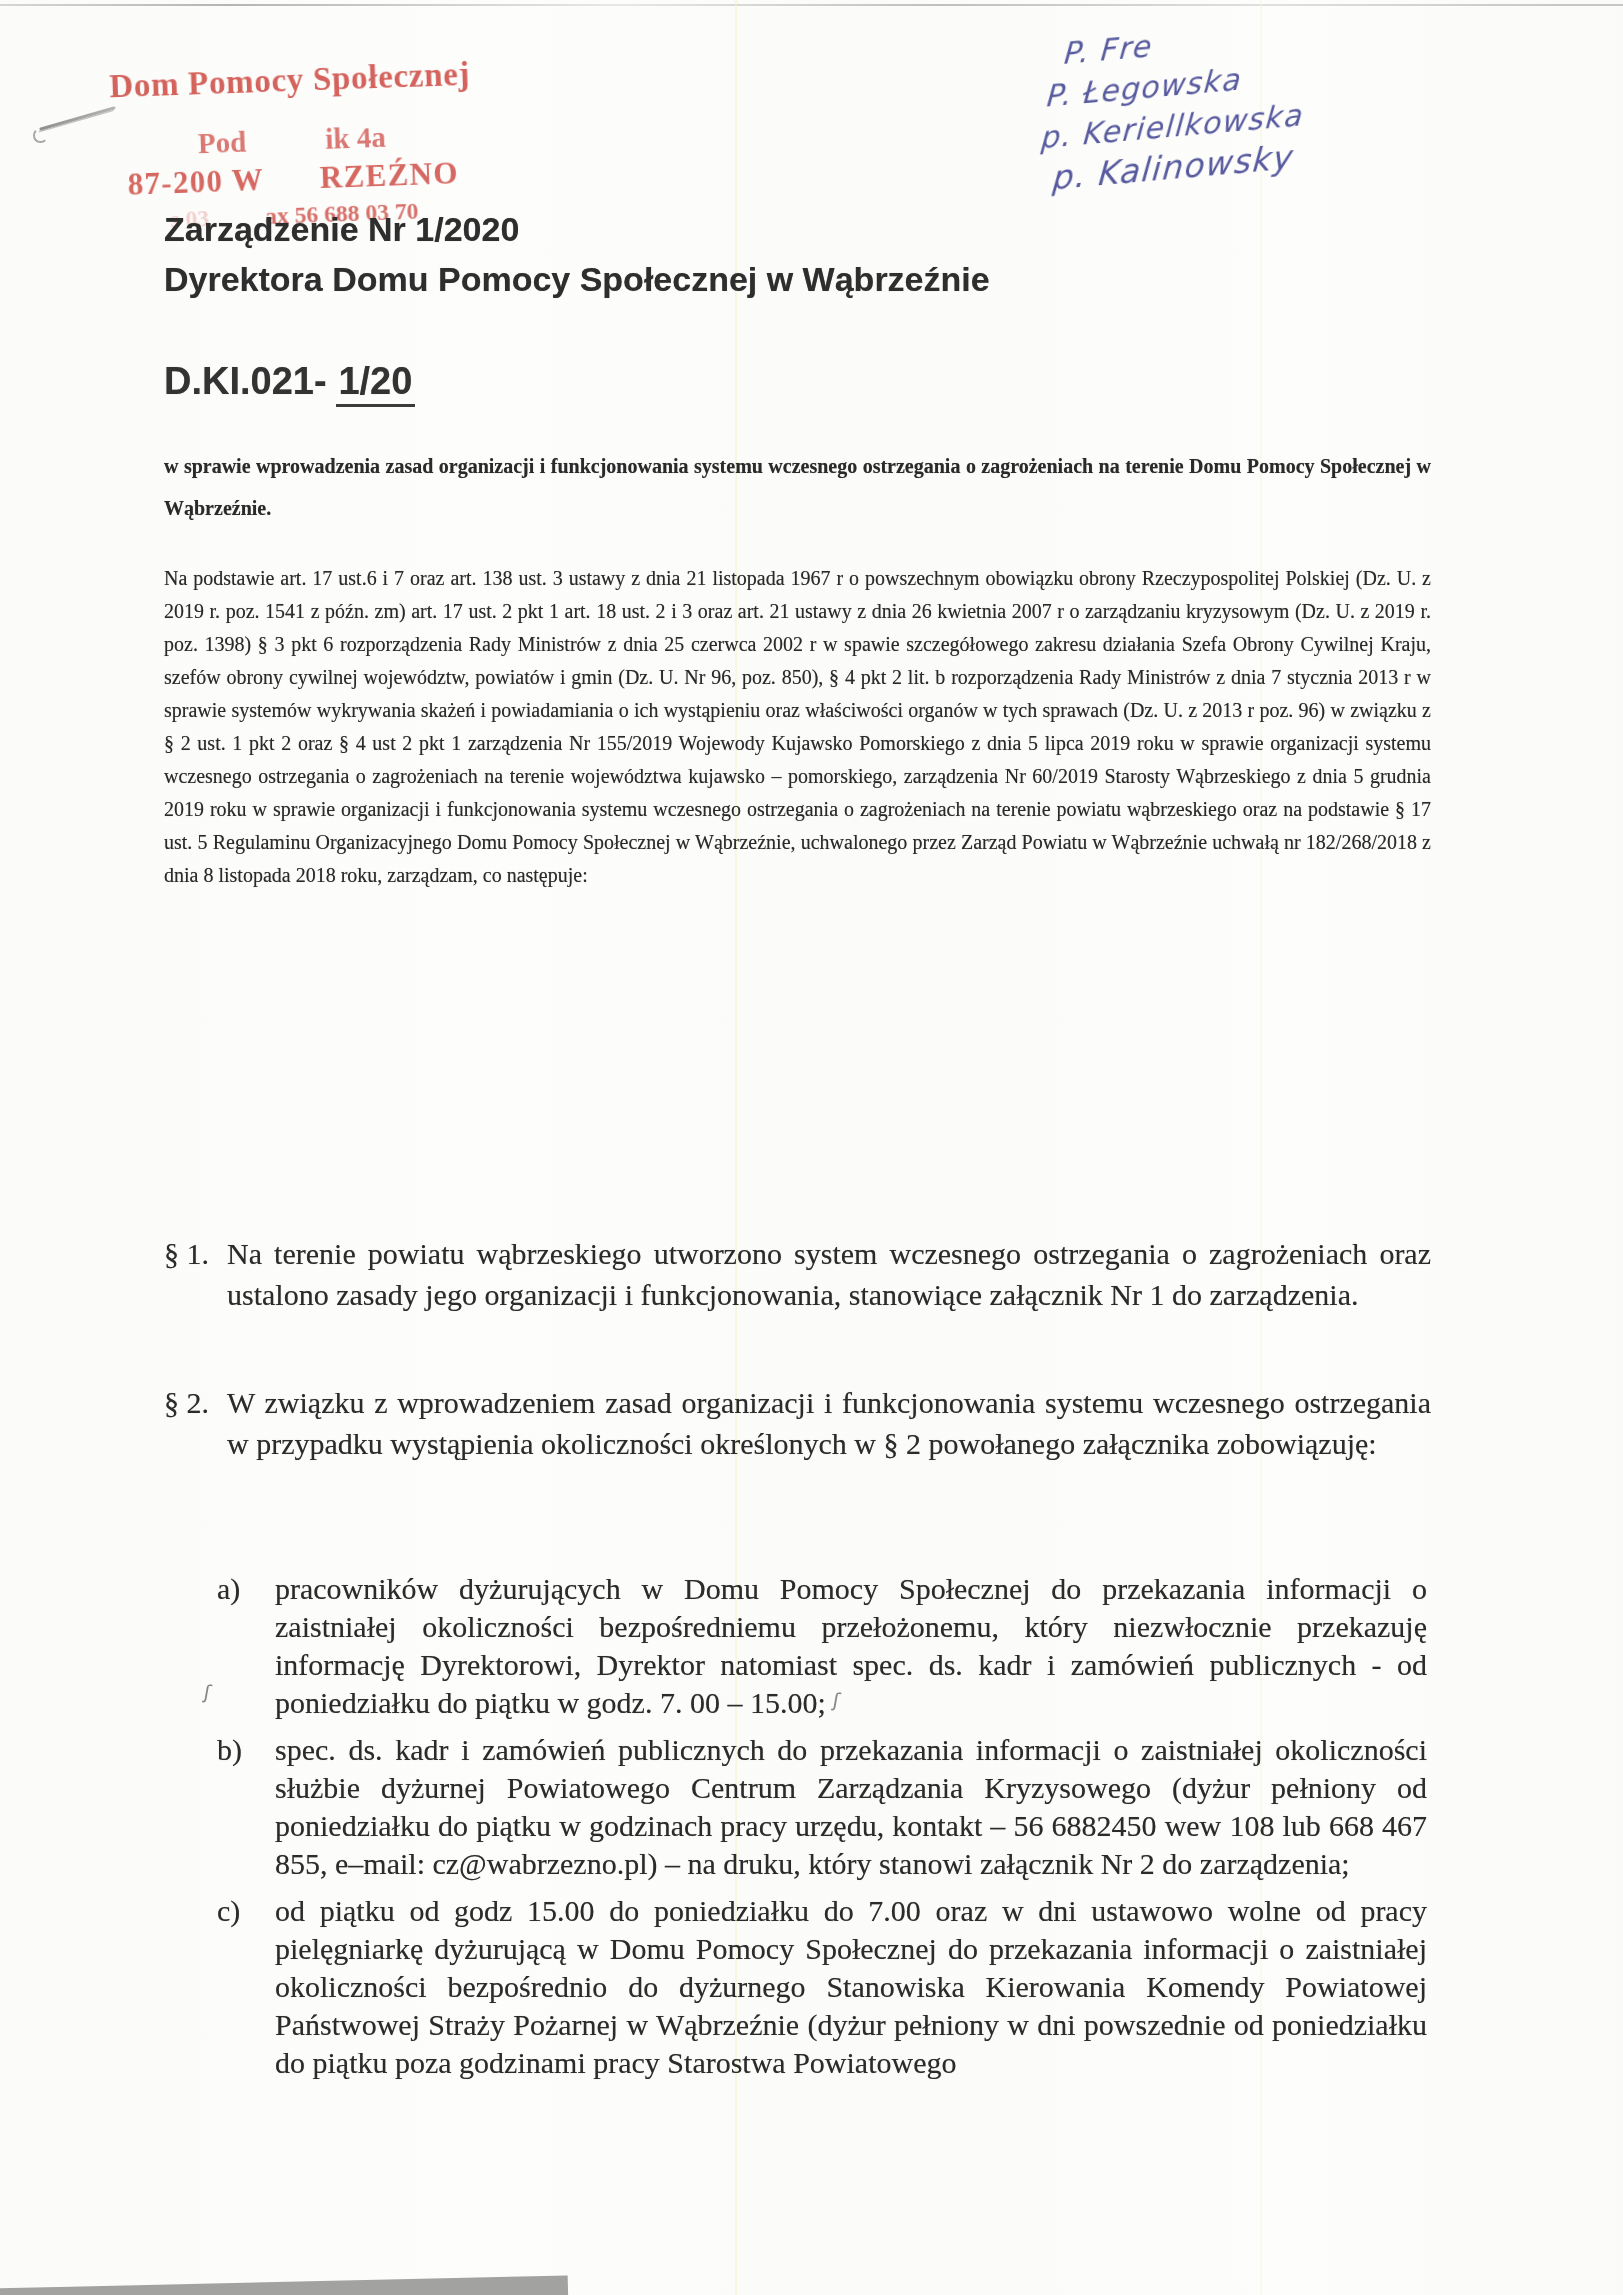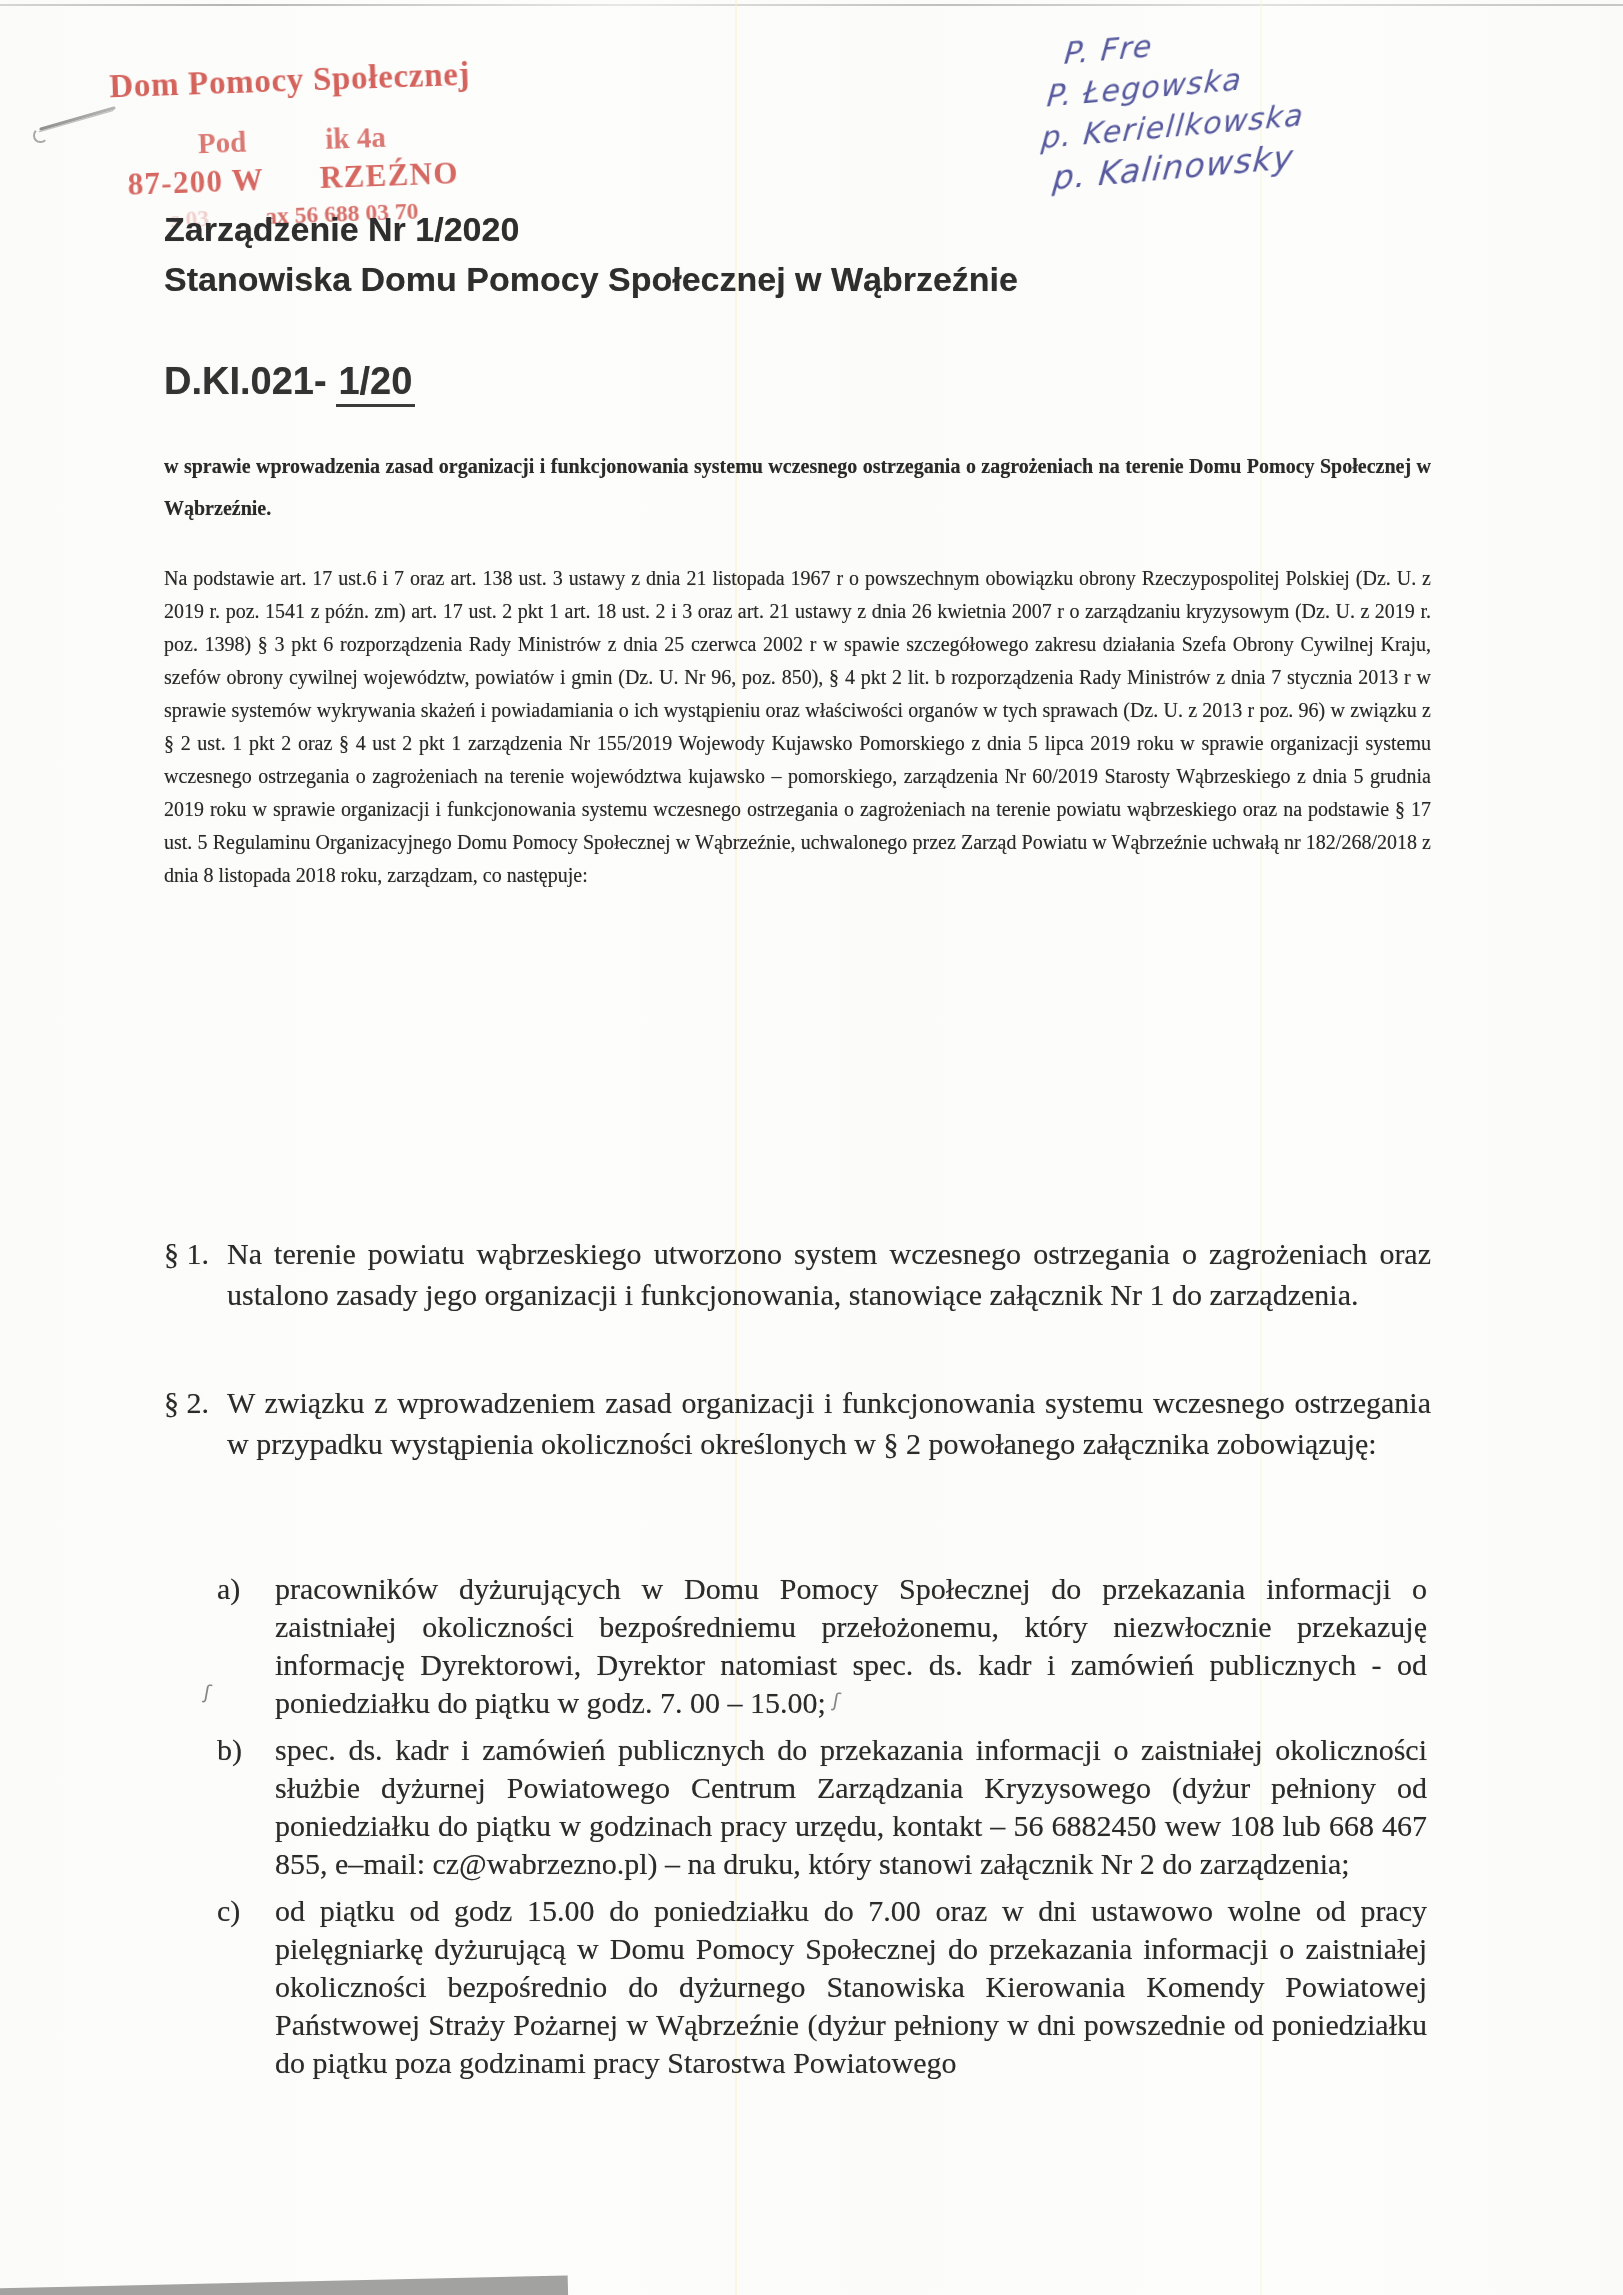--- a/index.html
+++ b/index.html
@@ -134,21 +134,21 @@
 
   <div class="handwriting">
     <div class="hw-line hw-1">P. Fre</div>
     <div class="hw-line hw-2">P. Łegowska</div>
     <div class="hw-line hw-3">p. Keriellkowska</div>
     <div class="hw-line hw-4">p. Kalinowsky</div>
   </div>
 
   <div class="txt doc-title">
     <div>Zarządzenie Nr 1/2020</div>
-    <div>Stanowiska Domu Pomocy Społecznej w Wąbrzeźnie</div>
+    <div>Dyrektora Domu Pomocy Społecznej w Wąbrzeźnie</div>
   </div>
 
   <div class="txt doc-ref">
     <span>D.KI.021-</span><span class="ref-number">1/20</span>
   </div>
 
   <p class="txt para subject">w sprawie wprowadzenia zasad organizacji i funkcjonowania systemu wczesnego ostrzegania o zagrożeniach na terenie Domu Pomocy Społecznej w Wąbrzeźnie.</p>
 
   <p class="txt para legal">Na podstawie art. 17 ust.6 i 7 oraz art. 138 ust. 3 ustawy z dnia 21 listopada 1967 r o powszechnym obowiązku obrony Rzeczypospolitej Polskiej (Dz. U. z 2019 r. poz. 1541 z późn. zm) art. 17 ust. 2 pkt 1 art. 18 ust. 2 i 3 oraz art. 21 ustawy z dnia 26 kwietnia 2007 r o zarządzaniu kryzysowym (Dz. U. z 2019 r. poz. 1398) § 3 pkt 6 rozporządzenia Rady Ministrów z dnia 25 czerwca 2002 r w spawie szczegółowego zakresu działania Szefa Obrony Cywilnej Kraju, szefów obrony cywilnej województw, powiatów i gmin (Dz. U. Nr 96, poz. 850), § 4 pkt 2 lit. b rozporządzenia Rady Ministrów z dnia 7 stycznia 2013 r w sprawie systemów wykrywania skażeń i powiadamiania o ich wystąpieniu oraz właściwości organów w tych sprawach (Dz. U. z 2013 r poz. 96) w związku z § 2 ust. 1 pkt 2 oraz § 4 ust 2 pkt 1 zarządzenia Nr 155/2019 Wojewody Kujawsko Pomorskiego z dnia 5 lipca 2019 roku w sprawie organizacji systemu wczesnego ostrzegania o zagrożeniach na terenie województwa kujawsko – pomorskiego, zarządzenia Nr 60/2019 Starosty Wąbrzeskiego z dnia 5 grudnia 2019 roku w sprawie organizacji i funkcjonowania systemu wczesnego ostrzegania o zagrożeniach na terenie powiatu wąbrzeskiego oraz na podstawie § 17 ust. 5 Regulaminu Organizacyjnego Domu Pomocy Społecznej w Wąbrzeźnie, uchwalonego przez Zarząd Powiatu w Wąbrzeźnie uchwałą nr 182/268/2018 z dnia 8 listopada 2018 roku,  zarządzam, co następuje:</p>
 

